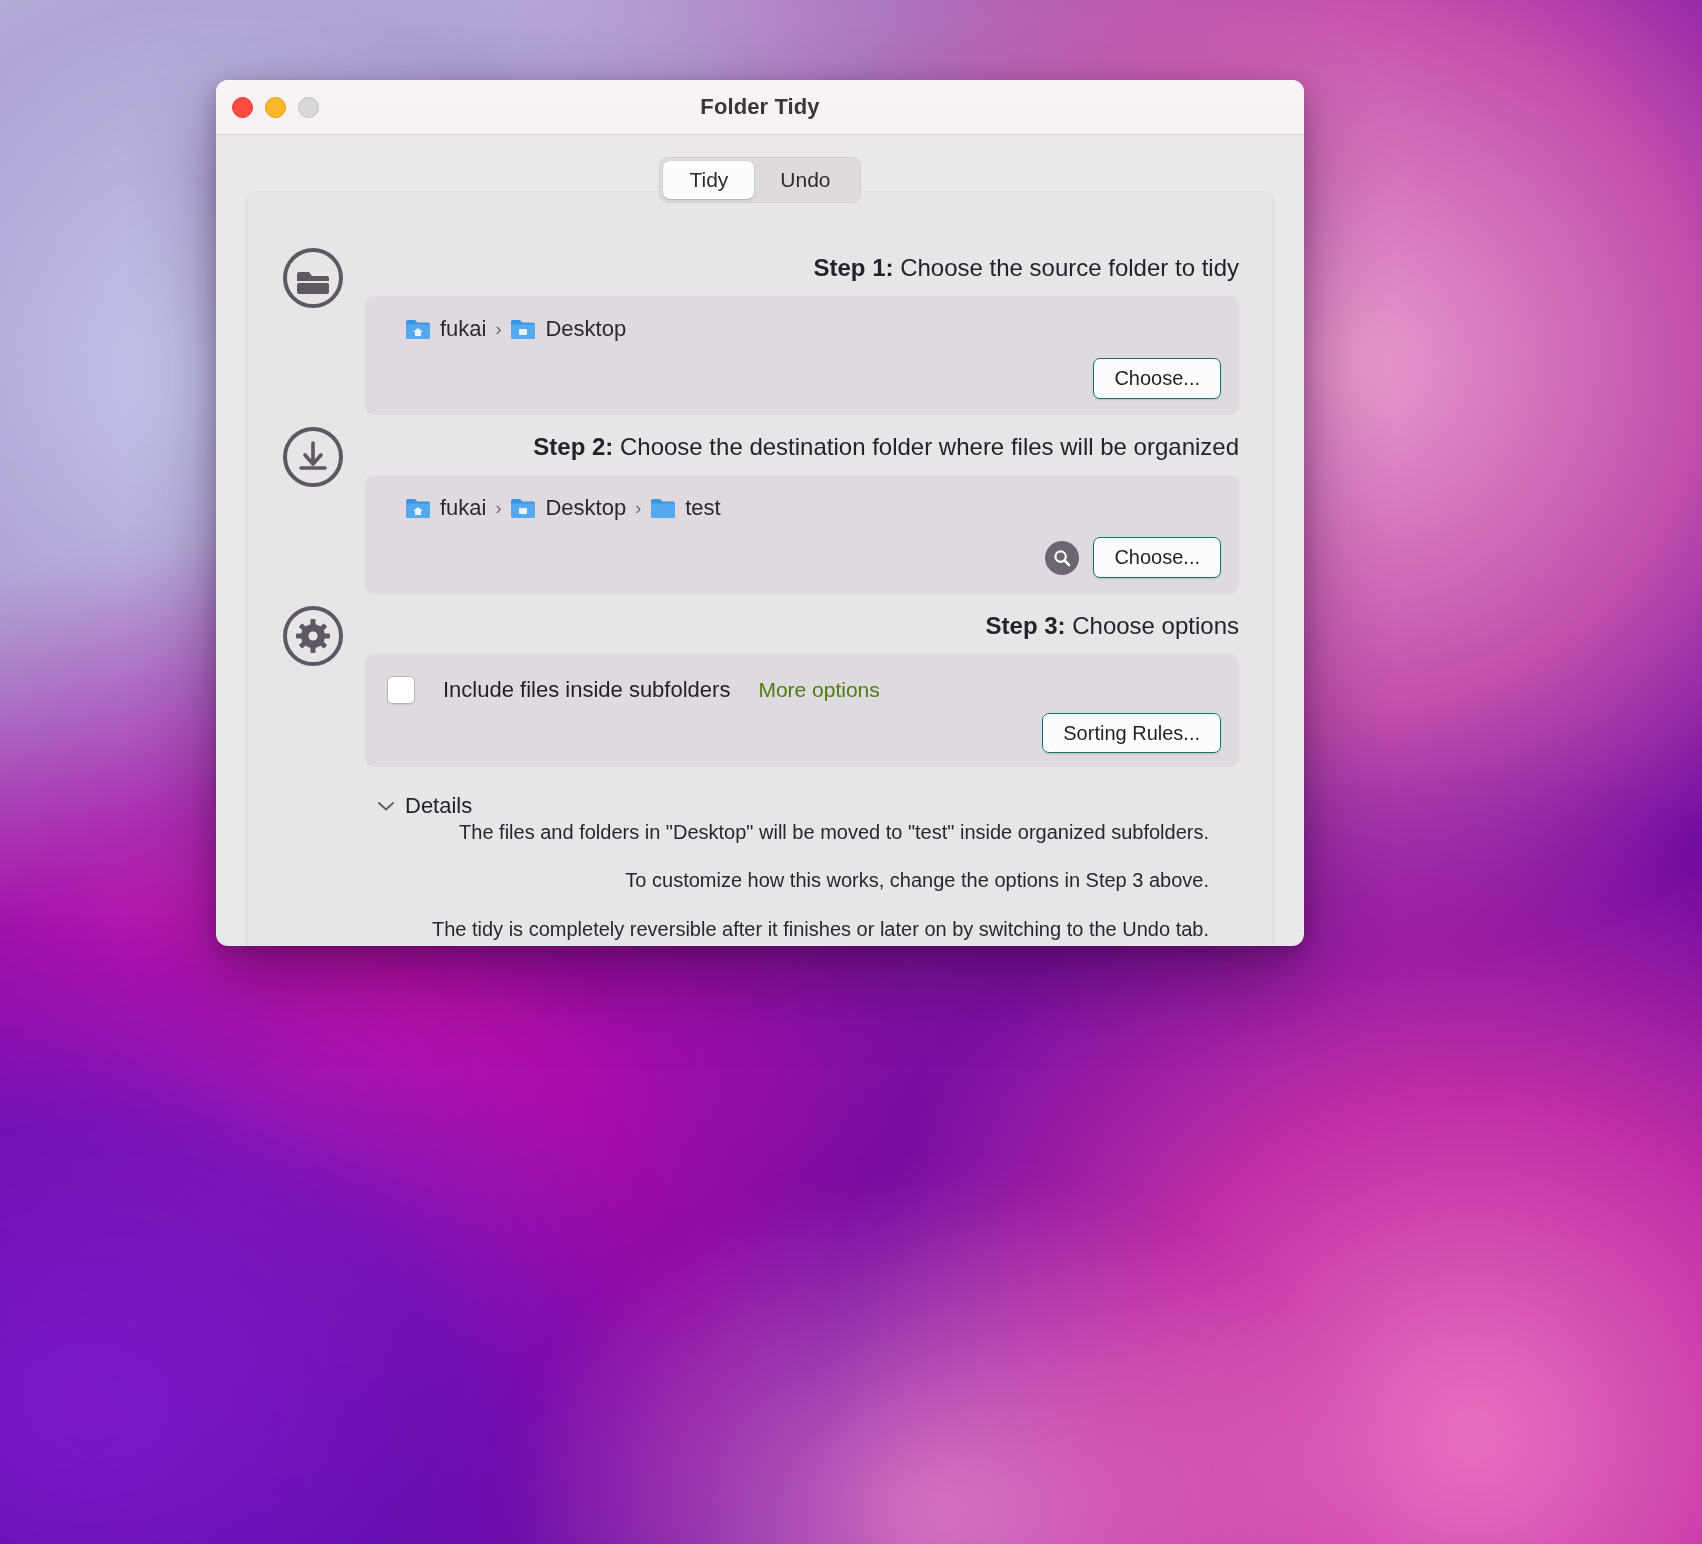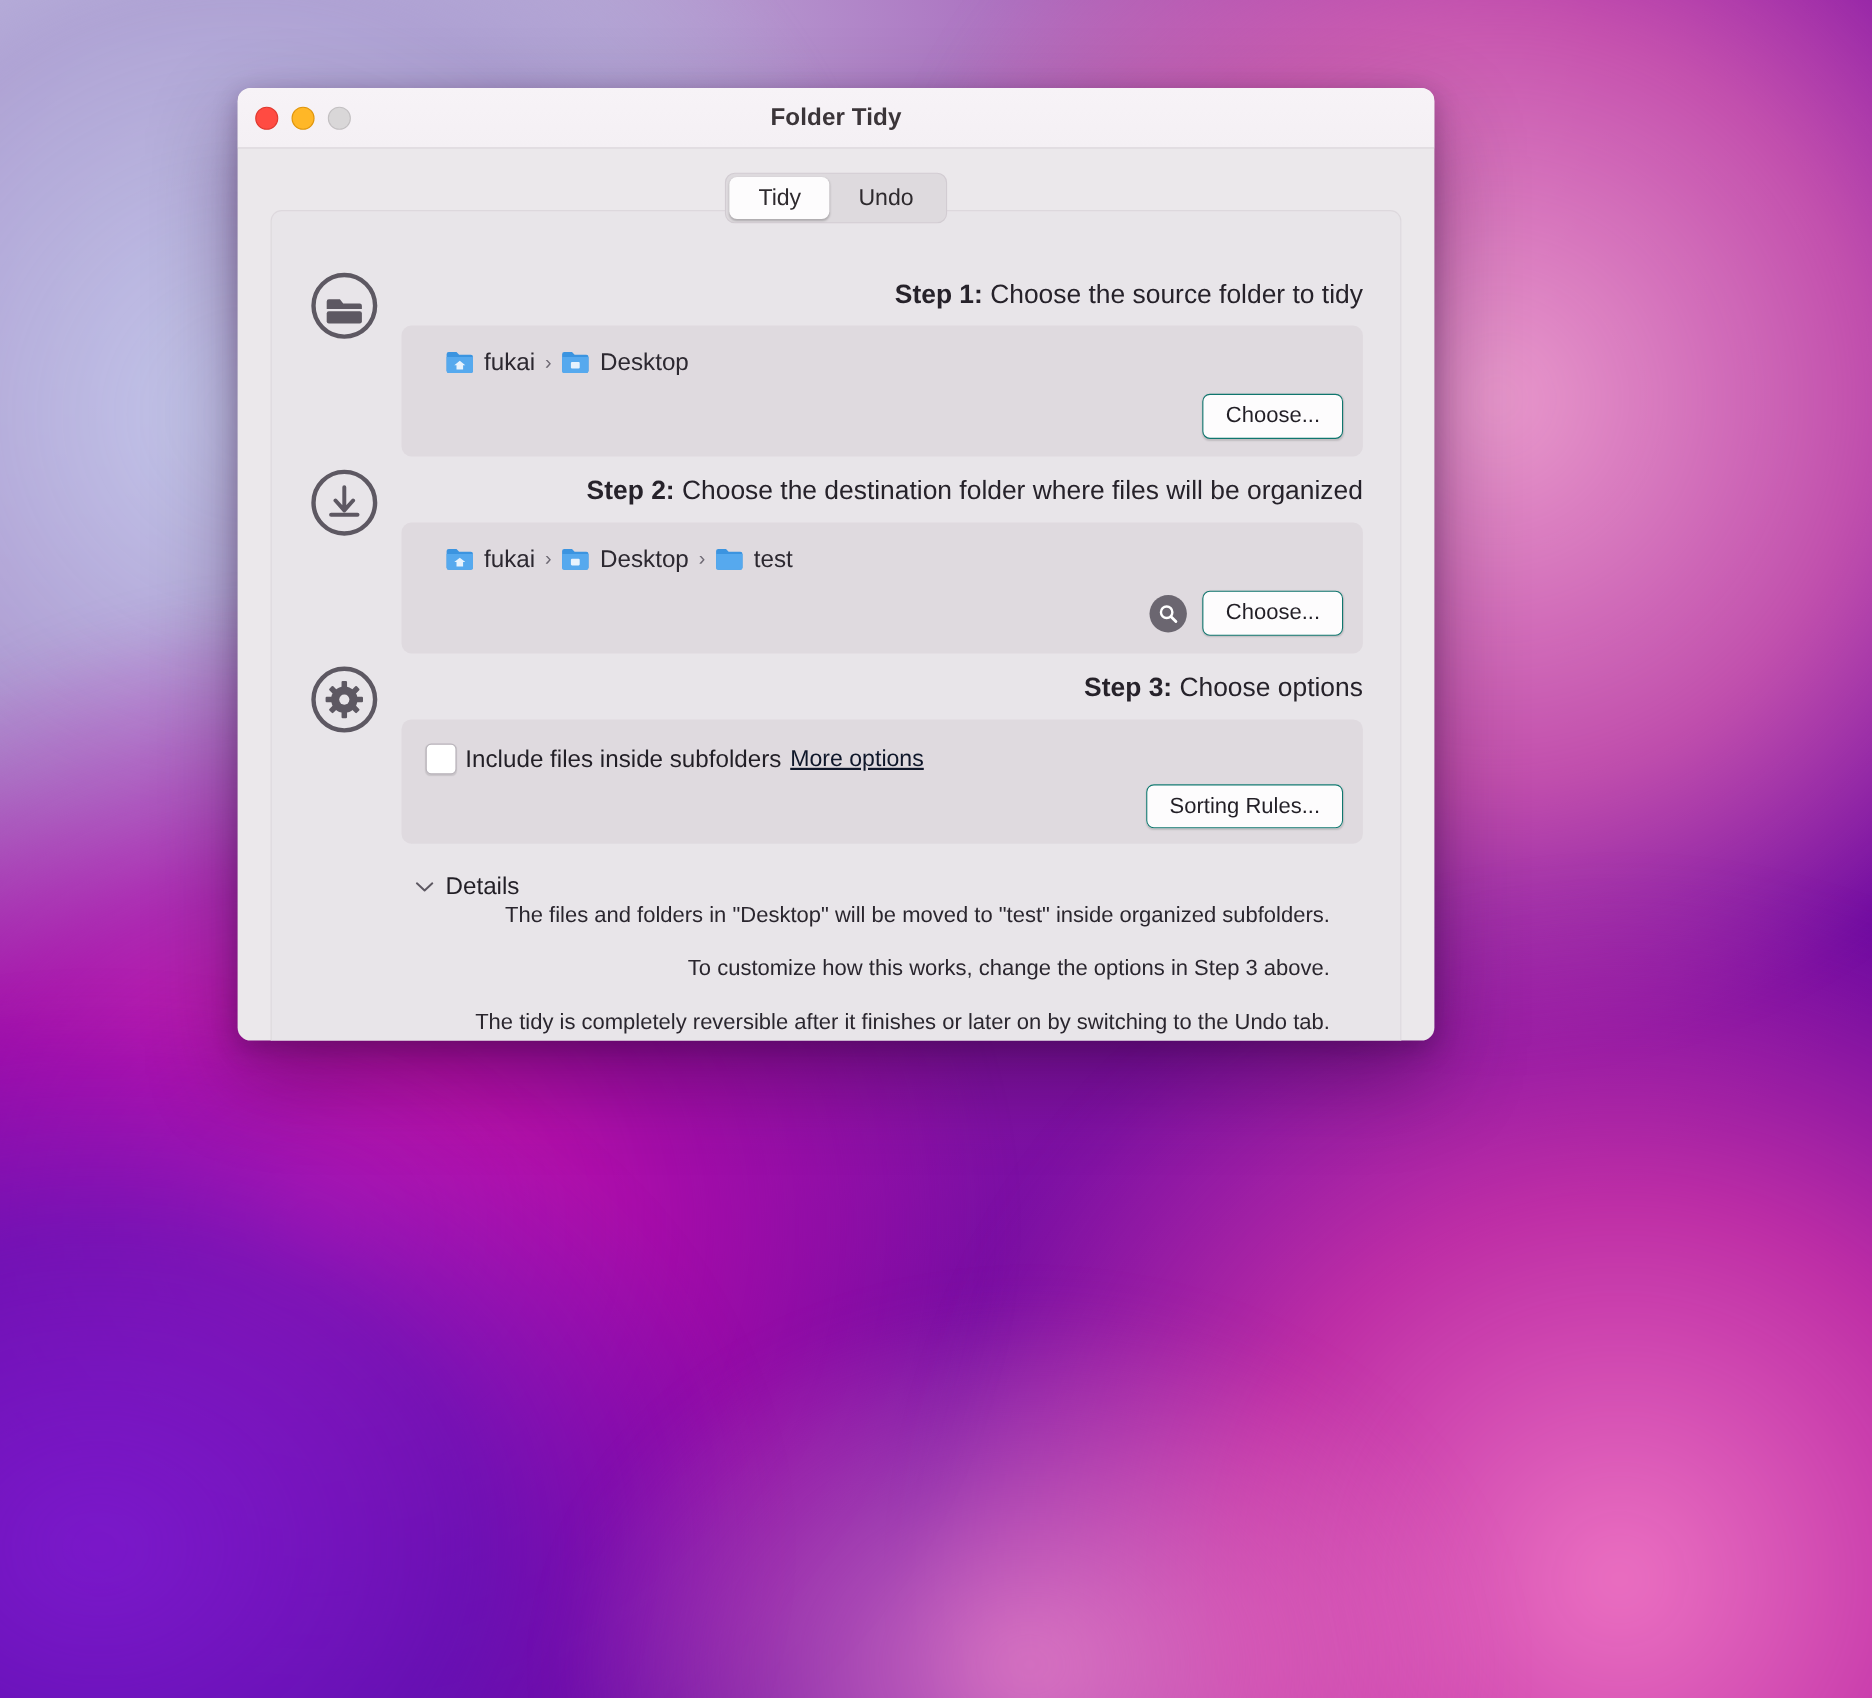--- a/index.html
+++ b/index.html
@@ -132,27 +132,27 @@
   }
   .btn.primary {
     background:linear-gradient(#2a82f5,#1473ee); border:1px solid #1267d6;
     color:#fff; font-weight:bold; padding:10px 44px;
   }
   .icon-circle-btn {
     width:34px; height:34px; border-radius:50%; background:#6b6670;
     display:flex; align-items:center; justify-content:center;
   }
 
-  .opt-row { display:flex; align-items:center; gap:8px; }
+  .opt-row { display:flex; align-items:center; gap:28px; }
   .checkbox {
     width:26px; height:26px; background:#fff; border:1px solid #b9b4bb;
     border-radius:5px; box-shadow:0 1px 1px rgba(0,0,0,.1);
   }
   .opt-label { font-size:22px; color:#221f26; }
-  .link { font-size:21px; color:#0f172a; text-decoration:underline; cursor:default; }
+  .link { font-size:21px; color:#4d7c0f; cursor:default; }
 
   .details-head { display:flex; align-items:center; gap:10px; margin:26px 0 0 12px; }
   .details-title { font-size:22px; color:#221f26; }
   .details-body { margin-left:14px; }
   .details-body p { font-size:20px; line-height:1.32; color:#2a262e; margin:0 0 22px 0; max-width:830px; }
 
   .divider { height:1px; background:#d4cfd5; margin:2px 0 0 0; }
   .footer { display:flex; align-items:center; justify-content:space-between; padding:22px 0 26px 0; }
 </style>
 </head>

